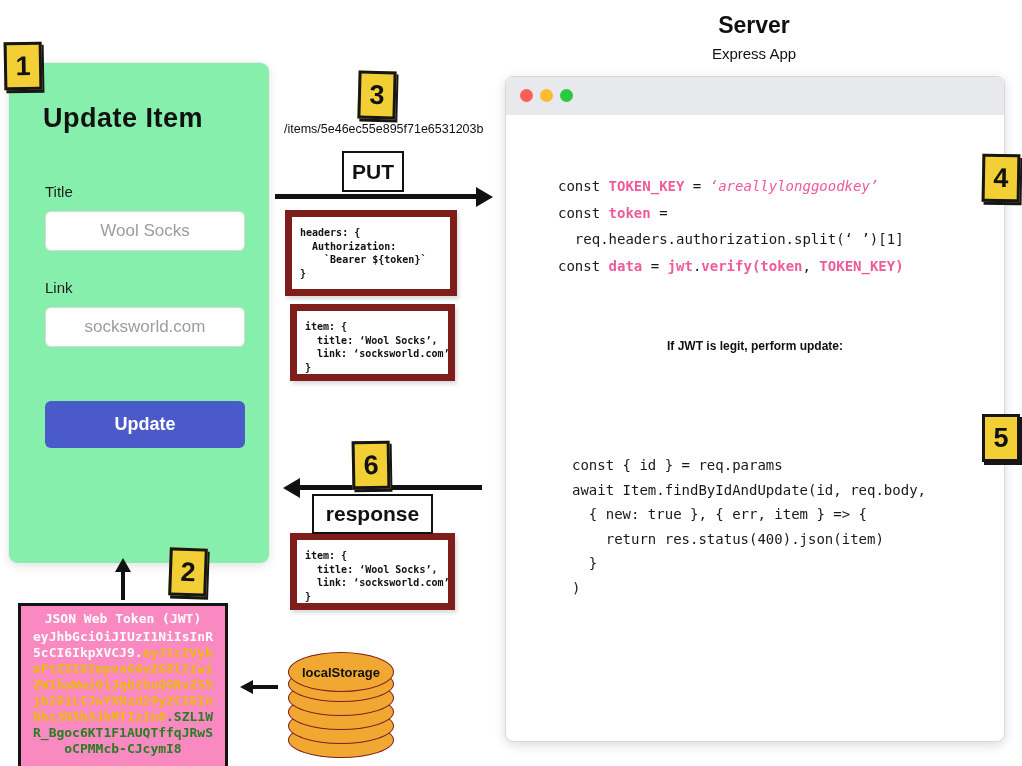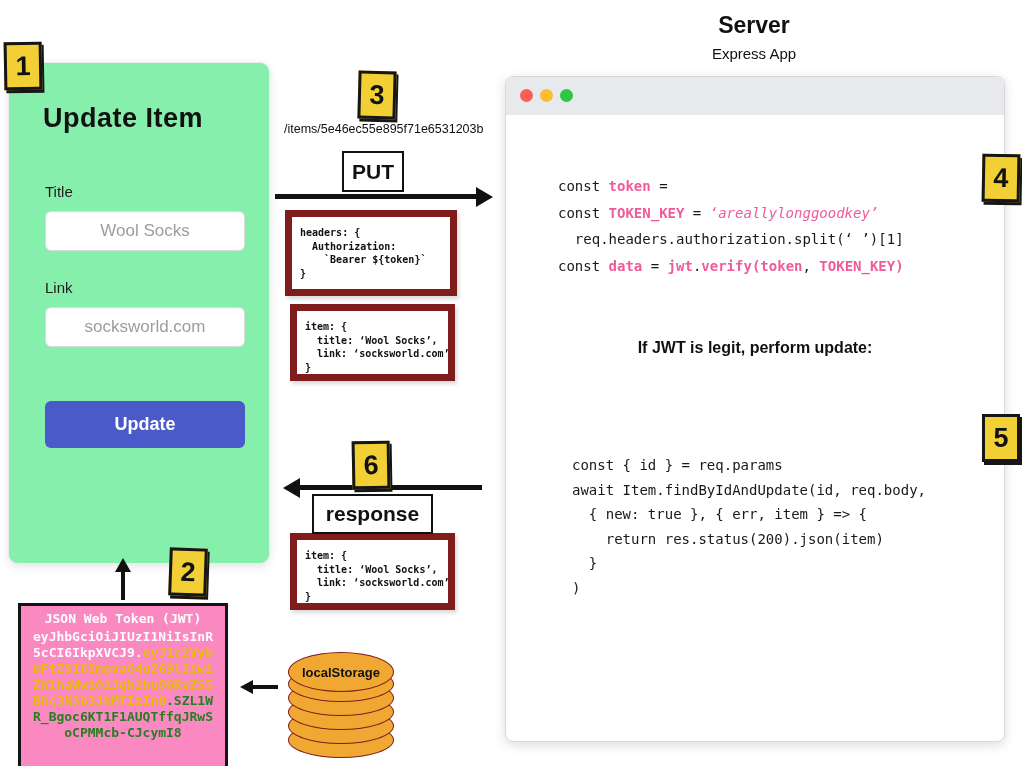--- a/index.html
+++ b/index.html
@@ -70,21 +70,21 @@
   .dot-red{left:14px;background:#fc5f57;}
   .dot-yellow{left:34px;background:#fdbc2e;}
   .dot-green{left:54px;background:#29c940;}
 
   .code1{position:absolute;left:52px;top:96px;}
   .code1 pre{margin:0;font-family:"DejaVu Sans Mono",monospace;font-size:14px;line-height:26.5px;color:#181818;}
   .code2{position:absolute;left:66px;top:376px;}
   .code2 pre{margin:0;font-family:"DejaVu Sans Mono",monospace;font-size:14px;line-height:24.5px;color:#181818;}
   .tok-pink{color:#ef5a9b;font-weight:bold;}
   .tok-str{color:#ef5a9b;font-style:italic;}
-  .note{position:absolute;left:0;top:262px;width:100%;text-align:center;font-size:16px;font-weight:800;}
+  .note{position:absolute;left:0;top:262px;width:100%;text-align:center;font-size:12px;font-weight:800;}
 
   
   .cyl{position:absolute;left:288px;top:652px;width:106px;height:110px;}
   .ring{position:absolute;left:0;width:106px;height:36px;background:#f0a832;border:1px solid #7f1d1d;
         border-radius:50%;box-sizing:border-box;}
   .ring-label{display:flex;align-items:center;justify-content:center;height:40px;
               font-size:13px;font-weight:bold;color:#111;z-index:20;}
   .url-text{position:absolute;left:284px;top:122px;font-size:12.5px;color:#111;}
 </style>
 </head>
@@ -110,20 +110,21 @@
 
   <div class="vline" style="left:121px;top:570px;height:30px;"></div>
   <div class="head-up" style="left:115px;top:558px;"></div>
 
   <div class="jwt-box">
     <div class="jwt-title">JSON Web Token (JWT)</div>
     <div class="jwt-line"><span class="jwt-white">eyJhbGciOiJIUzI1NiIsInR</span></div>
     <div class="jwt-line"><span class="jwt-white">5cCI6IkpXVCJ9.</span><span class="jwt-yellow">eyJ1c2Vyb</span></div>
     <div class="jwt-line"><span class="jwt-yellow">mFtZSI6ImpvaG4uZG9lIiwi</span></div>
     <div class="jwt-line"><span class="jwt-yellow">ZW1haWwiOiJqb2huQGRvZS5</span></div>
+    <div class="jwt-line"><span class="jwt-yellow">jb20iLCJwYXNzd29yZCI6In</span></div>
     <div class="jwt-line"><span class="jwt-yellow">Bhc3N3b3JkMTIzIn0</span><span class="jwt-green">.SZL1W</span></div>
     <div class="jwt-line"><span class="jwt-green">R_Bgoc6KT1F1AUQTffqJRwS</span></div>
     <div class="jwt-line"><span class="jwt-green">oCPMMcb-CJcymI8</span></div>
   </div>
 
   <div class="sm-hline" style="left:252px;top:685px;width:26px;"></div>
   <div class="sm-head-left" style="left:240px;top:680px;"></div>
   <div class="cyl">
     <div class="ring" style="top:70px;z-index:15;"></div>
     <div class="ring" style="top:56px;z-index:16;"></div>
@@ -167,31 +168,31 @@
   <div class="server-sub">Express App</div>
 
   <div class="window">
     <div class="titlebar">
       <div class="dot dot-red"></div>
       <div class="dot dot-yellow"></div>
       <div class="dot dot-green"></div>
     </div>
 
     <div class="code1">
+      <pre><span>const </span><span class="tok-pink">TOKEN_KEY</span><span> = </span><span class="tok-str">‘areallylonggoodkey’</span></pre>
       <pre><span>const </span><span class="tok-pink">token</span><span> =</span></pre>
-      <pre><span>const </span><span class="tok-pink">TOKEN_KEY</span><span> = </span><span class="tok-str">‘areallylonggoodkey’</span></pre>
       <pre><span>  req.headers.authorization.split(‘ ’)[1]</span></pre>
       <pre><span>const </span><span class="tok-pink">data</span><span> = </span><span class="tok-pink">jwt</span><span>.</span><span class="tok-pink">verify(</span><span class="tok-pink">token</span><span>, </span><span class="tok-pink">TOKEN_KEY</span><span class="tok-pink">)</span></pre>
     </div>
 
     <div class="note">If JWT is legit, perform update:</div>
 
     <div class="code2">
       <pre>const { id } = req.params</pre>
       <pre>await Item.findByIdAndUpdate(id, req.body,</pre>
       <pre>  { new: true }, { err, item } =&gt; {</pre>
-      <pre>    return res.status(200).json(item)</pre>
+      <pre>    return res.status(400).json(item)</pre>
       <pre>  }</pre>
       <pre>)</pre>
     </div>
   </div>
 
 </div>
 
 </body></html>

